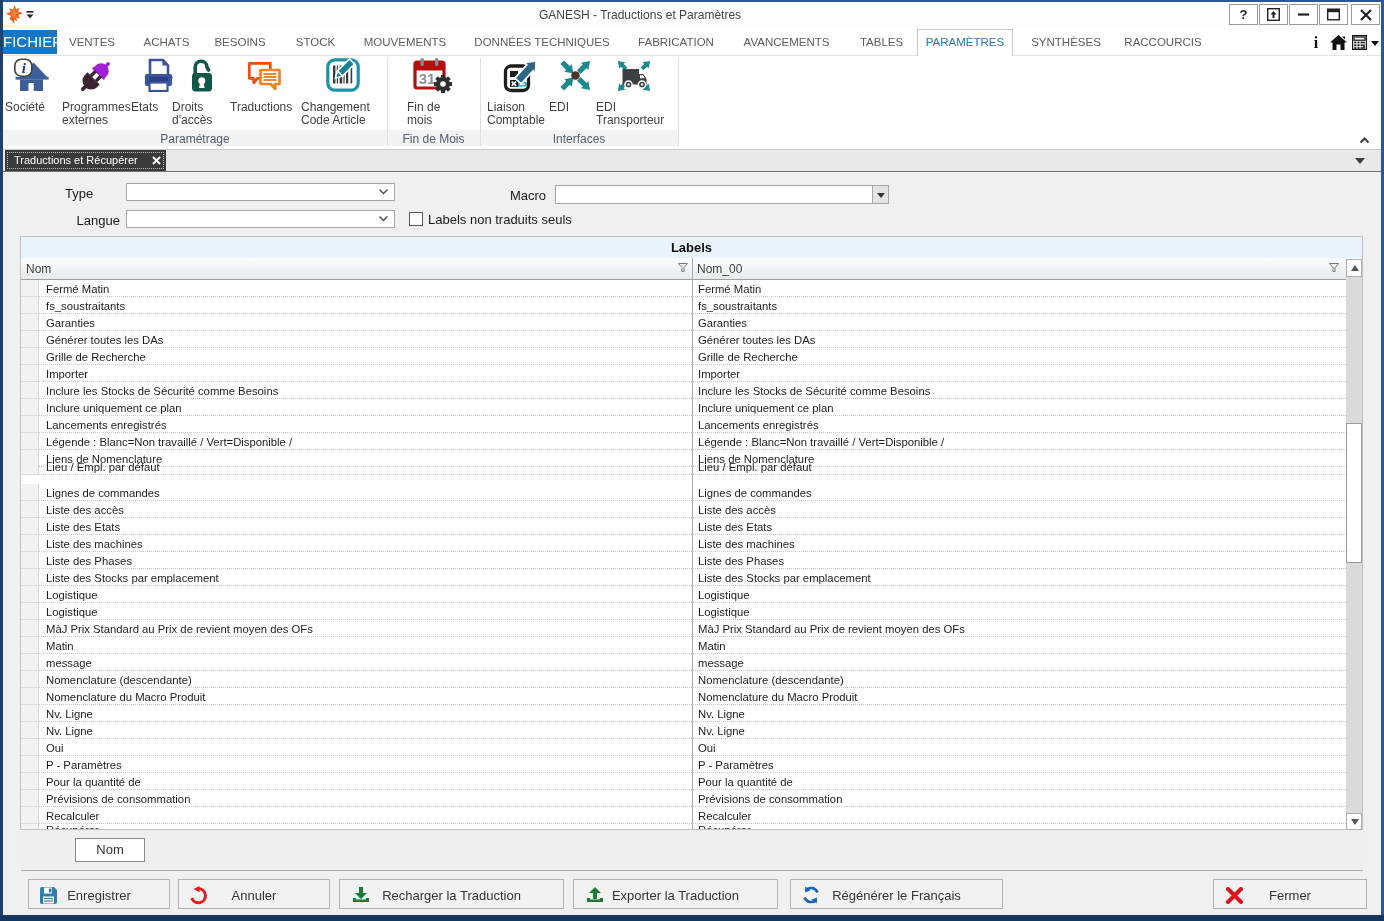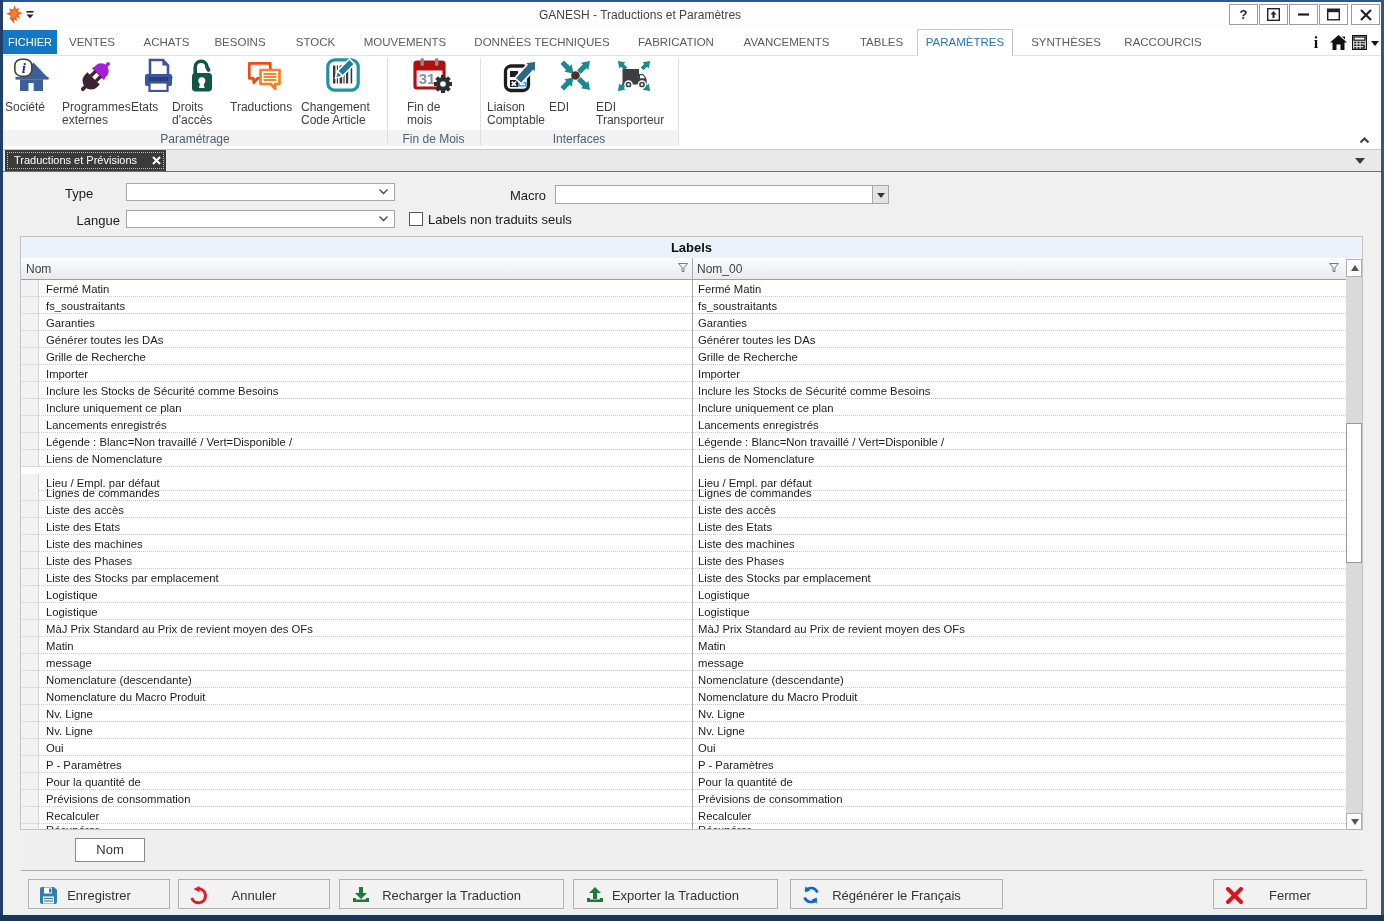--- a/index.html
+++ b/index.html
@@ -8,21 +8,21 @@
 #b-top{left:0;top:0;width:1384px;height:2px;background:#2b579a}
 #b-left{left:0;top:0;width:3px;height:921px;background:#20406b}
 #b-right{left:1381px;top:0;width:3px;height:921px;background:#2a569f}
 #b-bottom{left:0;top:915px;width:1384px;height:6px;background:#17365d}
 
 #titlebar{left:3px;top:2px;width:1378px;height:26px;background:#fdfdfd}
 #title{left:539px;top:8px;width:300px;font-size:12px;color:#444;}
 .winbtn{top:4px;width:29px;height:21px;background:#fff;border:1px solid #9b9b9b;color:#222;text-align:center;font-size:13px;line-height:19px;font-weight:bold}
 
 #tabrow{left:3px;top:28px;width:1378px;height:28px;background:#fff;border-bottom:1px solid #e3e3e3}
-#fichier{left:3px;top:30px;width:54px;height:24px;background:#1377c4;color:#fff;font-size:11px;text-align:center;line-height:24px}
+#fichier{left:3px;top:30px;width:54px;height:24px;background:#1377c4;color:#fff;font-size:15px;text-align:center;line-height:24px}
 .rtab{top:28px;height:28px;font-size:11.5px;color:#5c5c5c;line-height:28px;text-align:center}
 #tab-param{top:29px;height:27px;background:#fff;border:1px solid #c9c9c9;border-bottom:none;color:#2a73b8;line-height:25px}
 
 #ribbon{left:3px;top:56px;width:1378px;height:93px;background:#fff}
 #ribbon-bot{left:3px;top:149px;width:1378px;height:1px;background:#c9c9c9}
 .gsep{top:58px;width:1px;height:88px;background:#e0e0e0}
 #capband{left:3px;top:130px;width:676px;height:16px;background:#f3f3f3}
 .gcap{top:132px;font-size:12px;color:#506070;text-align:center}
 .riblabel{font-size:12px;color:#404040;text-align:left;line-height:12.5px}
 
@@ -278,21 +278,21 @@
 <div class="abs gcap" style="left:3px;width:384px">Paramétrage</div>
 <div class="abs gcap" style="left:387px;width:93px">Fin de Mois</div>
 <div class="abs gcap" style="left:480px;width:198px">Interfaces</div>
 <div class="abs" id="ribbon-bot"></div>
 <svg class="abs" style="left:1359px;top:136px" width="11" height="8" viewBox="0 0 11 8">
     <path d="M1.5 6.5 L5.5 2.5 L9.5 6.5" stroke="#3c3c3c" stroke-width="2" fill="none"></path>
   </svg>
 
 <div class="abs" id="doctab">
     <div class="dotted"></div>
-    <span style="position:absolute;left:9px;top:4px">Traductions et Prévisions</span>
+    <span style="position:absolute;left:9px;top:4px">Traductions et Récupérer</span>
     <svg style="position:absolute;left:147px;top:6px" width="9" height="9" viewBox="0 0 9 9">
       <path d="M1 1 L8 8 M8 1 L1 8" stroke="#fff" stroke-width="2"></path>
     </svg>
   </div>
 <div class="abs" id="docline"></div>
 <svg class="abs" style="left:1355px;top:158px" width="10" height="6" viewBox="0 0 10 6">
     <path d="M0 0 H10 L5 6 Z" fill="#3c3c3c"></path>
   </svg>
 
 <div class="abs flabel" style="left:65px;top:186px;width:55px;text-align:left">Type</div>
@@ -378,21 +378,21 @@
 <div class="grow" style="top:153px">
       <div class="gind"></div>
       <div class="gc1">Légende : Blanc=Non travaillé / Vert=Disponible /</div>
       <div class="gc2">Légende : Blanc=Non travaillé / Vert=Disponible /</div>
     </div>
 <div class="grow" style="top:170px">
       <div class="gind"></div>
       <div class="gc1">Liens de Nomenclature</div>
       <div class="gc2">Liens de Nomenclature</div>
     </div>
-<div class="grow" style="top:194px">
+<div class="grow" style="top:178px">
       <div class="gind"></div>
       <div class="gc1">Lieu / Empl. par défaut</div>
       <div class="gc2">Lieu / Empl. par défaut</div>
     </div>
 <div class="grow" style="top:204px">
       <div class="gind"></div>
       <div class="gc1">Lignes de commandes</div>
       <div class="gc2">Lignes de commandes</div>
     </div>
 <div class="grow" style="top:221px">

